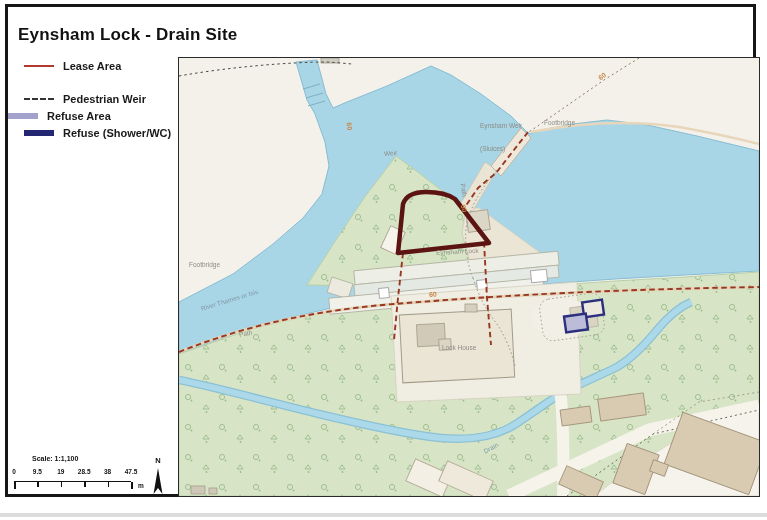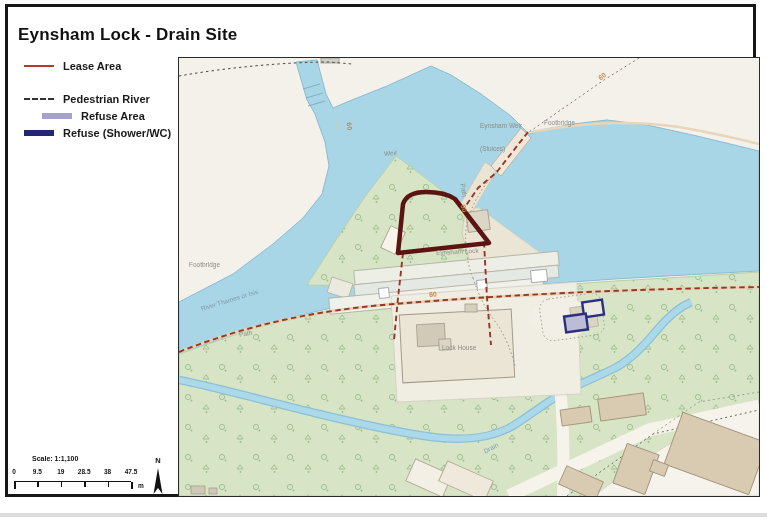--- a/index.html
+++ b/index.html
@@ -36,23 +36,23 @@
 
 <h1 class="page-title">Eynsham Lock - Drain Site</h1>
 
 <div id="legend">
     <div class="legend-item" style="left: 24px; top: 61px;">
       <span class="legend-swatch" style="height: 2px; background: rgb(178, 57, 46);"></span>
       <span class="legend-label">Lease Area</span>
     </div>
     <div class="legend-item" style="left: 24px; top: 94px;">
       <span class="legend-swatch" style="height: 0px; border-top: 2px dashed rgb(51, 51, 51);"></span>
-      <span class="legend-label">Pedestrian River</span>
-    </div>
-    <div class="legend-item" style="left: 15px; top: 111px; padding-left: 27px;">
+      <span class="legend-label">Pedestrian Weir</span>
+    </div>
+    <div class="legend-item" style="left: 8px; top: 111px;">
       <span class="legend-swatch" style="height: 6px; background: rgb(162, 162, 204);"></span>
       <span class="legend-label">Refuse Area</span>
     </div>
     <div class="legend-item" style="left: 24px; top: 128px;">
       <span class="legend-swatch" style="height: 6px; background: rgb(35, 39, 113);"></span>
       <span class="legend-label">Refuse (Shower/WC)</span>
     </div>
   </div>
 
 <div class="map-panel">

